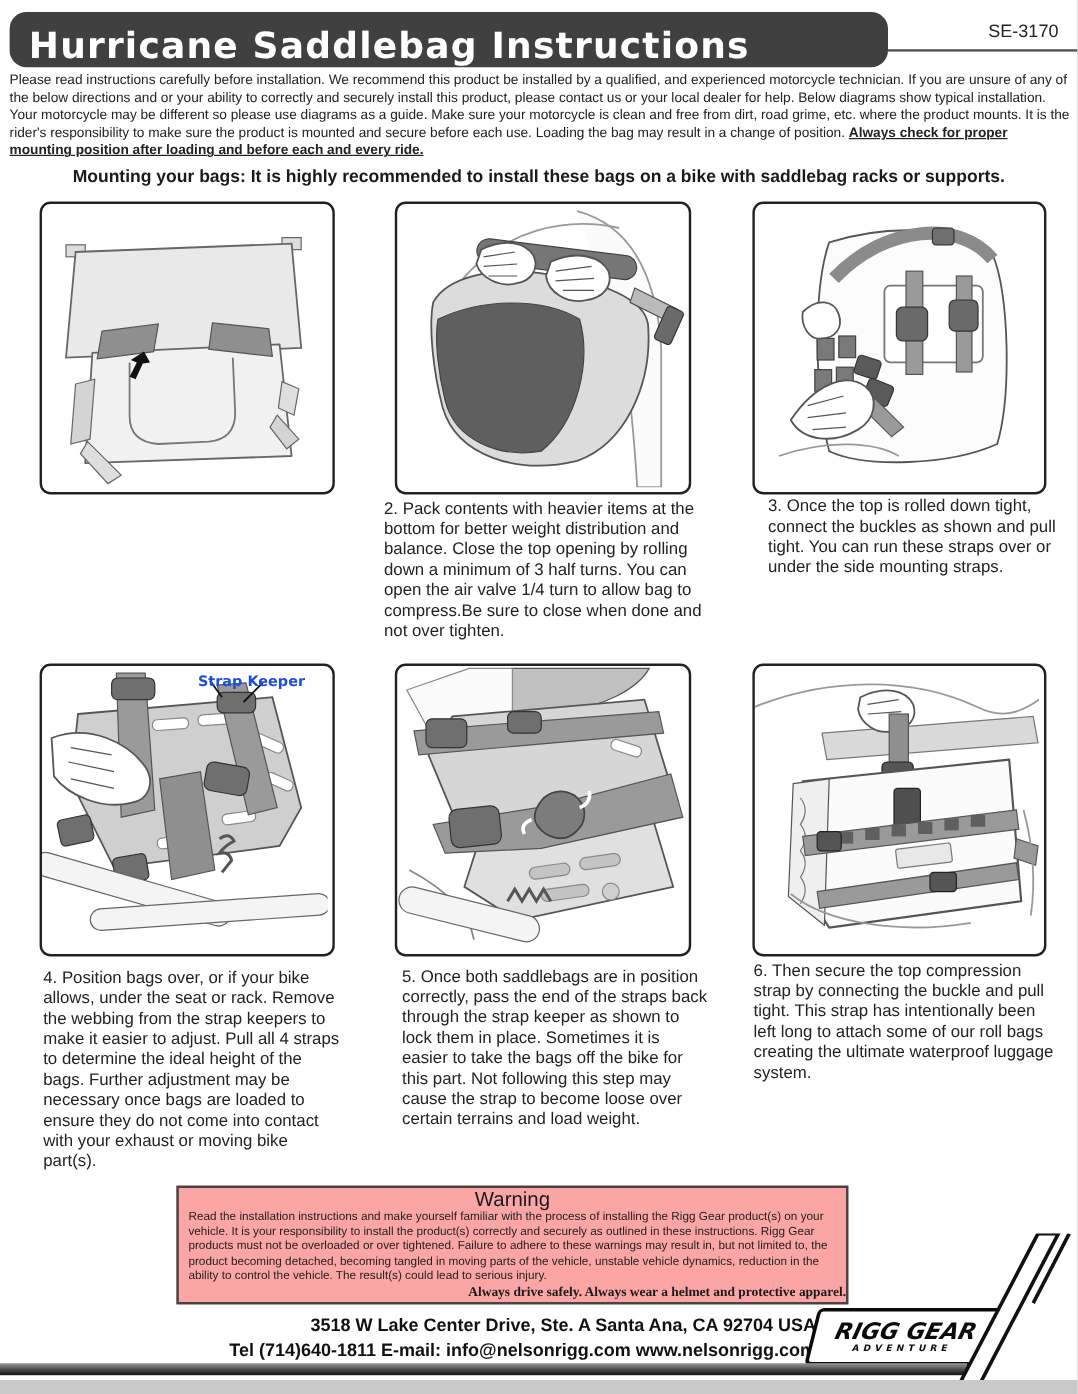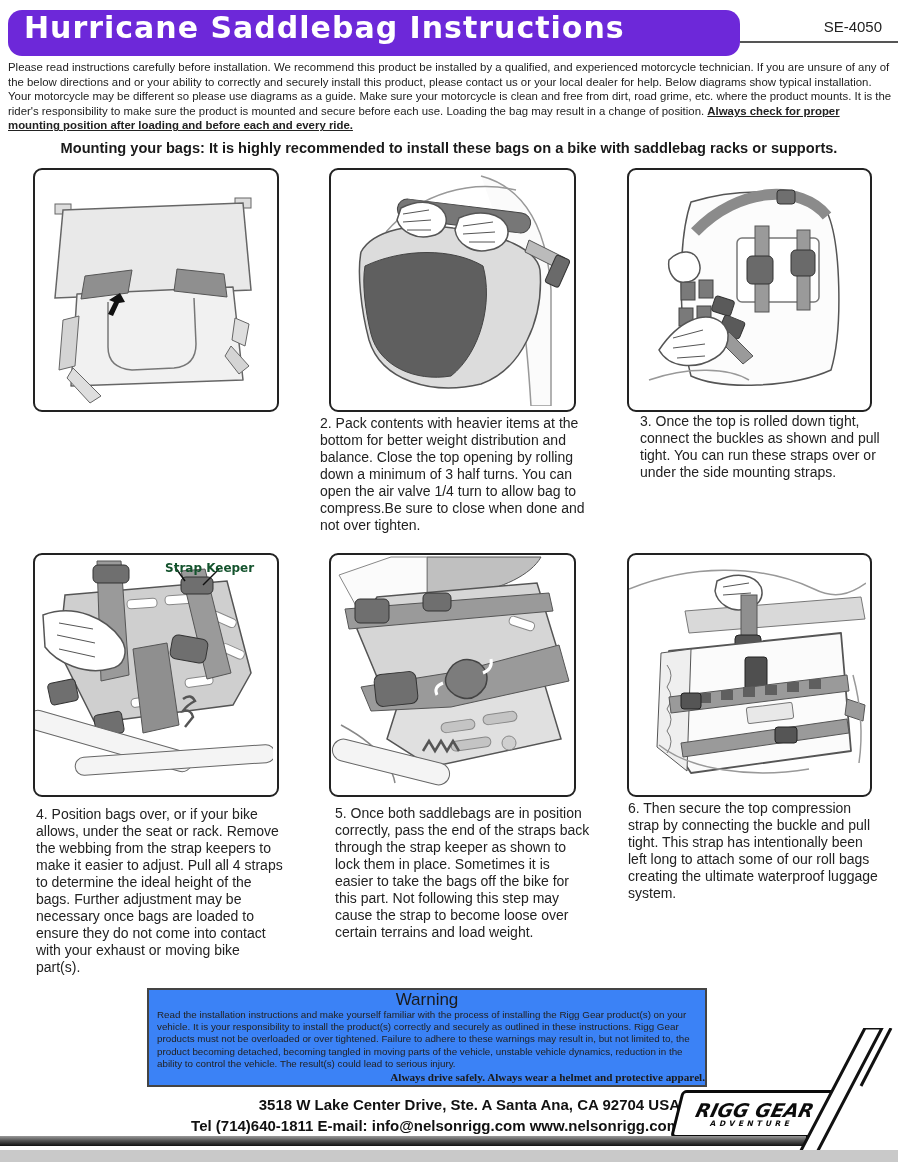--- a/index.html
+++ b/index.html
@@ -1,36 +1,36 @@
 <!DOCTYPE html>
 <html><head>
 <meta charset="utf-8">
 <style>
   html,body{margin:0;padding:0;background:#c9c9c9;}
   .page{position:relative;width:898px;height:1162px;background:#ffffff;overflow:hidden;
         font-family:"Liberation Sans",sans-serif;color:#1a1a1a;}
   
-  .title-bar{position:absolute;left:8px;top:10px;width:732px;height:46px;background:#6d28d9;
-             border-radius:14px;display:flex;align-items:flex-start;}
+  .title-bar{position:absolute;left:8px;top:10px;width:732px;height:46px;background:#404040;
+             border-radius:14px;display:flex;align-items:flex-end;}
   .title-bar span{color:#fff;font-family:"DejaVu Sans",sans-serif;font-weight:bold;
                   font-size:30px;letter-spacing:1px;padding-left:16px;white-space:nowrap;}
   .part-no{position:absolute;right:16px;top:18px;font-size:15px;color:#222;}
   .hdr-rule{position:absolute;left:740px;top:41px;width:158px;height:2px;background:#555;}
   
   .intro{position:absolute;left:8px;top:60px;width:884px;font-size:11.4px;line-height:14.6px;color:#222;}
   .intro .emph{font-weight:bold;text-decoration:underline;}
   .mount-line{position:absolute;left:0;top:140px;width:898px;text-align:center;font-size:14.6px;}
   .mount-line .b{font-weight:bold;}
   
   .panel{position:absolute;border:2px solid #222;border-radius:9px;background:#fff;overflow:hidden;}
   .panel svg{display:block;}
   .caption{position:absolute;font-size:14px;line-height:17px;color:#222;}
-  .annot{position:absolute;font-family:"DejaVu Sans",sans-serif;font-weight:bold;font-size:12px;color:#14532d;}
-  
-  .warnbox{position:absolute;left:147px;top:988px;width:556px;height:95px;border:2px solid #444;background:#3b82f6;}
+  .annot{position:absolute;font-family:"DejaVu Sans",sans-serif;font-weight:bold;font-size:12px;color:#1d4ed8;}
+  
+  .warnbox{position:absolute;left:147px;top:988px;width:556px;height:95px;border:2px solid #444;background:#fca5a5;}
   .warn-title{text-align:center;font-size:17px;margin:0;line-height:19px;}
   .warn-body{font-size:9.8px;line-height:12.2px;margin:0;padding:0 8px;color:#222;}
   .warn-emph{text-align:right;font-weight:bold;font-size:11.2px;margin:1px 0 12px 0;font-family:Liberation Serif, serif;}
   
   .addr{position:absolute;left:120px;top:1094px;width:560px;text-align:right;
         font-weight:bold;font-size:15px;line-height:21px;color:#111;}
   .logo{position:absolute;left:676px;top:1090px;width:150px;height:42px;border:3px solid #0b0b0b;
         border-radius:5px;background:#fff;transform:skewX(-14deg);display:flex;flex-direction:column;
         align-items:center;justify-content:center;}
   .logo .l1{font-family:"DejaVu Sans",sans-serif;font-weight:bold;font-style:italic;
@@ -43,21 +43,21 @@
   .gray-strip{position:absolute;left:0;top:1150px;width:898px;height:12px;background:#c9c9c9;}
 </style>
 </head>
 <body>
 
 <div class="page">
 
   <div class="title-bar">
     <span>Hurricane Saddlebag Instructions</span>
   </div>
-  <div class="part-no">SE-4050</div>
+  <div class="part-no">SE-3170</div>
   <div class="hdr-rule"></div>
 
   <div class="intro"><span>Please read instructions carefully before installation. We recommend this product be installed by a qualified, and experienced motorcycle technician. If you are unsure of any of the below directions and or your ability to correctly and securely install this product, please contact us or your local dealer for help. Below diagrams show typical installation. Your motorcycle may be different so please use diagrams as a guide. Make sure your motorcycle is clean and free from dirt, road grime, etc. where the product mounts. It is the rider's responsibility to make sure the product is mounted and secure before each use. Loading the bag may result in a change of position. </span><span class="emph">Always check for proper mounting position after loading and before each and every ride.</span></div>
 
   <div class="mount-line"><span class="b">Mounting your bags: </span><span class="b">It is highly recommended to install these bags on a bike with saddlebag racks or supports.</span></div>
 
   <div class="panel" style="left:33px;top:168px;width:242px;height:240px;">
     <svg width="238" height="236" viewBox="0 0 238 236">
       <rect x="20" y="34" width="16" height="10" fill="#ddd" stroke="#666"></rect>
       <rect x="200" y="28" width="16" height="10" fill="#ddd" stroke="#666"></rect>

